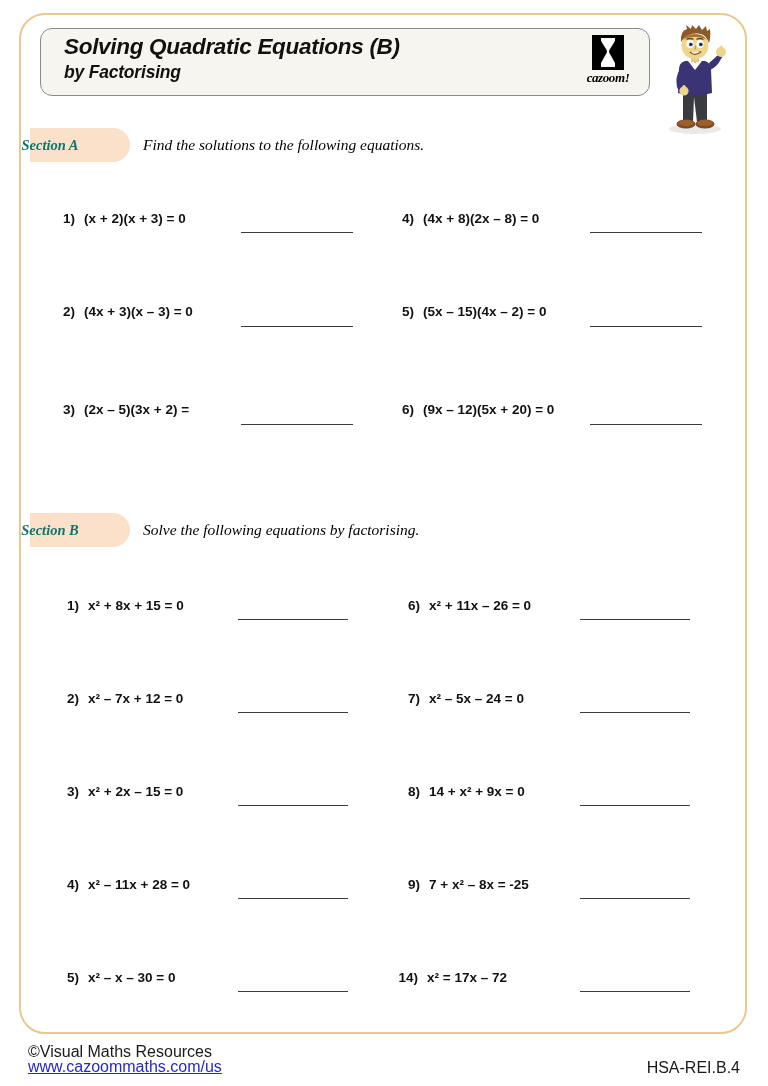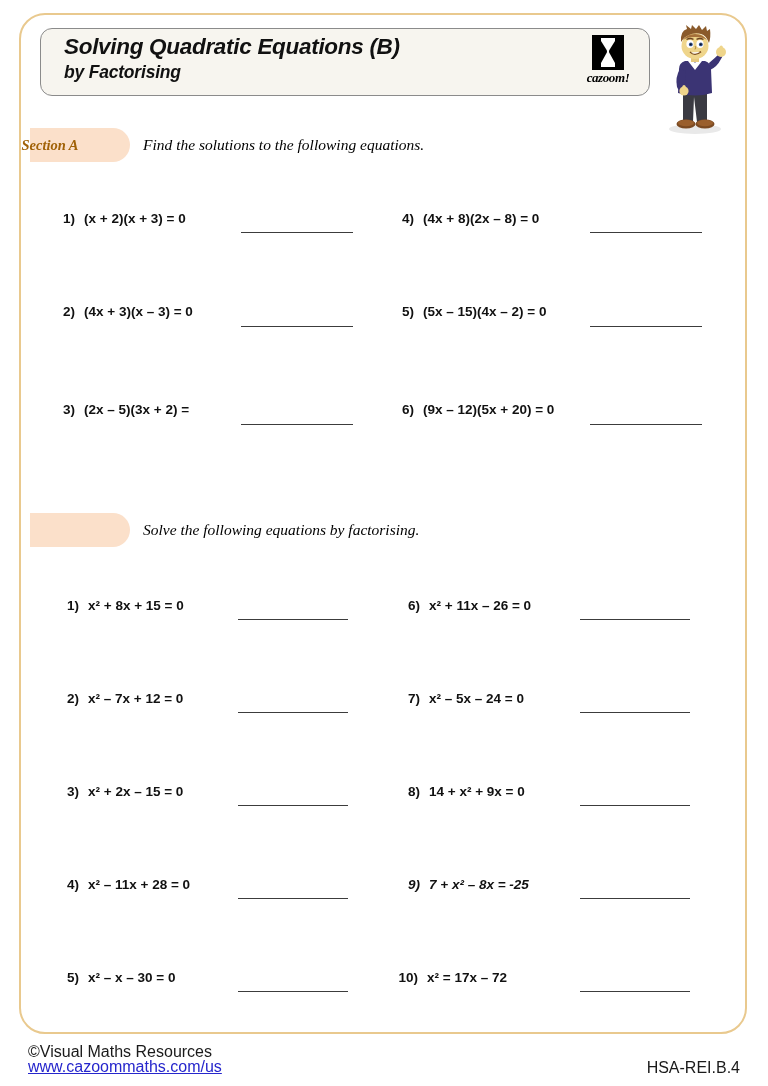--- a/index.html
+++ b/index.html
@@ -135,21 +135,21 @@
     left: 0;
     top: 0;
     width: 100px;
     height: 34px;
     line-height: 34px;
     text-align: center;
     font-family: "Liberation Serif", serif;
     font-style: italic;
     font-weight: bold;
     font-size: 14.5px;
-    color: #a16207;
+    color: #0f766e;
   }
   .section-instruction {
     position: absolute;
     left: 143px;
     top: 0;
     height: 34px;
     line-height: 34px;
     font-family: "Liberation Serif", serif;
     font-style: italic;
     font-size: 15.5px;
@@ -314,20 +314,21 @@
 </div>
 <div class="answer-line" style="left:590px; top:326px; width:112px;"></div>
 
 <div class="question" style="left:392px; top:402px;">
   <span class="q-num">6)</span><span class="q-text">(9x – 12)(5x + 20) = 0</span>
 </div>
 <div class="answer-line" style="left:590px; top:424px; width:112px;"></div>
 
 <div class="section-band" style="top:513px;">
   <div class="section-pill"></div>
+  <div class="section-pill-label">Section B</div>
   <div class="section-instruction">Solve the following equations by factorising.</div>
 </div>
 
 <div class="question" style="left:57px; top:598px;">
   <span class="q-num">1)</span><span class="q-text">x² + 8x + 15 = 0</span>
 </div>
 <div class="answer-line" style="left:238px; top:619px; width:110px;"></div>
 
 <div class="question" style="left:57px; top:691px;">
   <span class="q-num">2)</span><span class="q-text">x² – 7x + 12 = 0</span>
@@ -357,27 +358,27 @@
 <div class="question" style="left:398px; top:691px;">
   <span class="q-num">7)</span><span class="q-text">x² – 5x – 24 = 0</span>
 </div>
 <div class="answer-line" style="left:580px; top:712px; width:110px;"></div>
 
 <div class="question" style="left:398px; top:784px;">
   <span class="q-num">8)</span><span class="q-text">14 + x² + 9x = 0</span>
 </div>
 <div class="answer-line" style="left:580px; top:805px; width:110px;"></div>
 
-<div class="question" style="left:398px; top:877px;font-style:italic;">
+<div class="question" style="left:398px; top:877px;">
   <span class="q-num">9)</span><span class="q-text">7 + x² – 8x = -25</span>
 </div>
 <div class="answer-line" style="left:580px; top:898px; width:110px;"></div>
 
 <div class="question" style="left:392px; top:970px;">
-  <span class="q-num wide">10)</span><span class="q-text">x² = 17x – 72</span>
+  <span class="q-num wide">14)</span><span class="q-text">x² = 17x – 72</span>
 </div>
 <div class="answer-line" style="left:580px; top:991px; width:110px;"></div>
 
 <div id="footer">
   <div id="footer-left">
     <span>©Visual Maths Resources</span>
     <a id="footer-link" href="#">www.cazoommaths.com/us</a>
   </div>
   <div id="footer-right">HSA-REI.B.4</div>
 </div>

